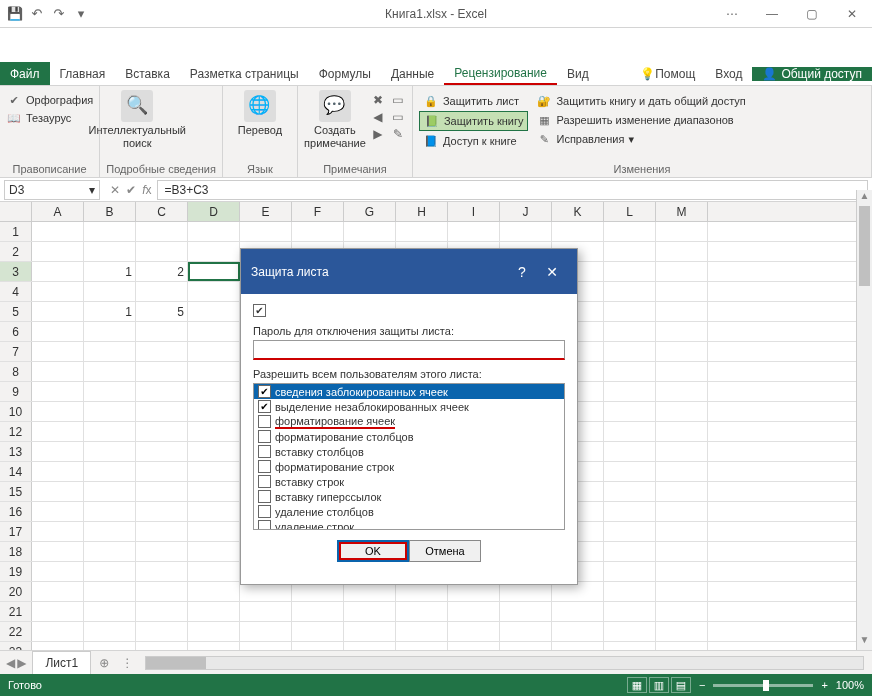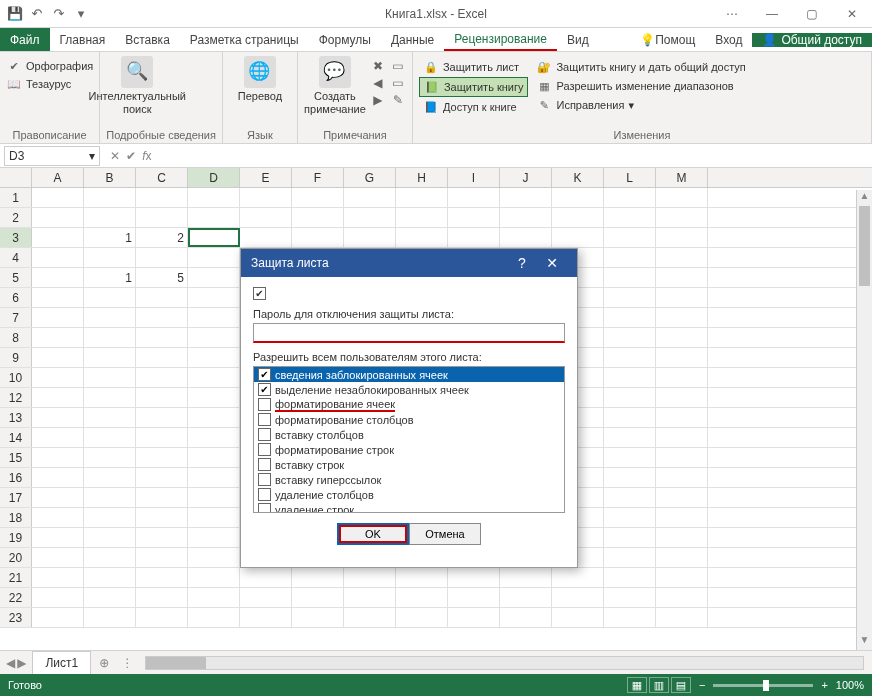--- a/index.html
+++ b/index.html
@@ -7,21 +7,21 @@
 
 
 .titlebar { height: 28px; background: #fff; display: flex; align-items: center; border-bottom: 1px solid #d4d4d4; position: relative; }
 .qat { display: flex; align-items: center; gap: 4px; padding-left: 6px; }
 .qat-icon { width: 18px; height: 18px; display: flex; align-items: center; justify-content: center; color: #666; font-size: 13px; }
 .title-center { position: absolute; left: 50%; transform: translateX(-50%); color: #555; font-size: 12px; }
 .win-controls { margin-left: auto; display: flex; }
 .win-btn { width: 40px; height: 28px; display: flex; align-items: center; justify-content: center; color: #666; }
 
 
-.ribbon-tabs { height: 24px; display: flex; align-items: stretch; background: #fff; border-bottom: 1px solid #d4d4d4; }
+.ribbon-tabs { height: 24px; display: flex; align-items: stretch; background: #fff; border-bottom: 1px solid #d4d4d4; margin-top: 34px; }
 .rtab { padding: 0 10px; display: flex; align-items: center; font-size: 12px; color: #444; cursor: pointer; }
 .rtab.file { background: #217346; color: #fff; }
 .rtab.active { border-bottom: 2px solid #c00; color: #217346; }
 .rtab-right { margin-left: auto; display: flex; align-items: center; }
 .share-btn { background: #217346; color: #fff; padding: 0 10px; display: flex; align-items: center; gap: 4px; }
 
 
 .ribbon-body { height: 92px; background: #f3f2f1; border-bottom: 1px solid #d4d4d4; display: flex; }
 .group { border-right: 1px solid #d4d4d4; display: flex; flex-direction: column; padding: 2px 6px 0 6px; }
 .group-content { flex: 1; display: flex; align-items: flex-start; gap: 4px; }
@@ -49,21 +49,21 @@
 .colh.sel { background:#d5e4d1; }
 .rows { }
 .row { display:flex; height:20px; border-bottom:1px solid #e0e0e0; }
 .rowh { width:32px; text-align:center; background:#f3f2f1; border-right:1px solid #ccc; font-size:12px; color:#333; line-height:20px; }
 .rowh.sel { background:#d5e4d1; }
 .cell { width:52px; border-right:1px solid #e0e0e0; padding:0 3px; text-align:right; font-size:12px; line-height:20px; overflow:hidden; }
 .cell.active { border:2px solid #217346; line-height:16px; }
 
 
 .dialog { position:absolute; left:240px; top:248px; width:338px; background:#fff; border:1px solid #999; box-shadow: 3px 3px 10px rgba(0,0,0,0.3); }
-.dlg-title { background:#2b579a; color:#fff; height:28px; display:flex; align-items:center; padding:0 10px; font-size:12px; }
+.dlg-title { background:#2b579a; color:#fff; height:45px; display:flex; align-items:center; padding:0 10px; font-size:12px; }
 .dlg-title .tt { flex:1; }
 .dlg-title .db { width:30px; text-align:center; font-size:14px; }
 .dlg-body { padding:10px 12px; font-size:11px; }
 .chk-row { display:flex; align-items:center; gap:4px; margin-bottom:8px; }
 .chk { width:13px; height:13px; border:1px solid #666; display:inline-flex; align-items:center; justify-content:center; font-size:10px; }
 .underline-red { border-bottom:2px solid #c00; }
 .field-label { margin-bottom:3px; }
 .pwd-input { width:100%; height:20px; border:1px solid #999; margin-bottom:8px; border-bottom:2px solid #c00; }
 .perm-list { border:1px solid #999; height:147px; overflow-y:scroll; background:#fff; }
 .perm-item { display:flex; align-items:center; gap:4px; padding:0 4px; font-size:11px; height:15px; }
@@ -211,20 +211,23 @@
 <div class="fbar">
   <div class="namebox">
       <span>D3</span>
       <span>▾</span>
     </div>
   <div class="fx-btns">
     <span>✕</span>
     <span>✔</span>
     <span><i>f</i>x</span>
   </div>
+  <div class="formula-input">
+      <span>=B3+C3</span>
+    </div>
 </div>
 
 <div class="grid-wrap">
   <div class="colheads">
     <div class="corner"></div>
   <div class="colh">A</div>
       <div class="colh">B</div>
       <div class="colh">C</div>
       <div class="colh sel">D</div>
       <div class="colh">E</div>

